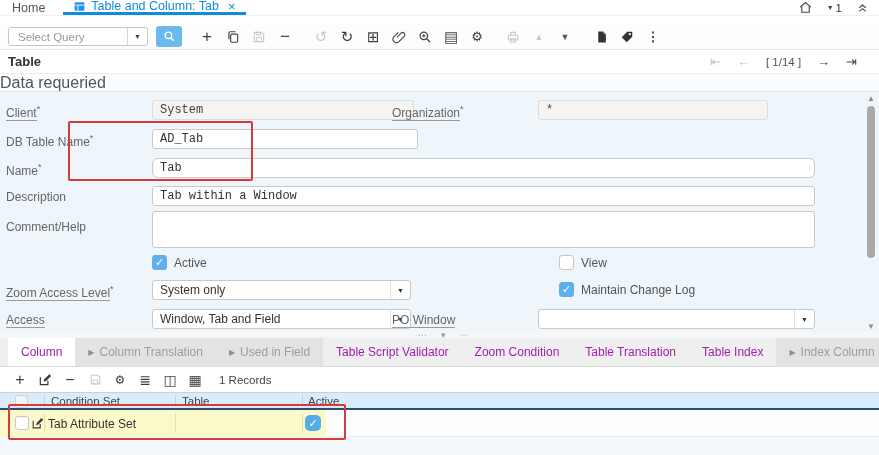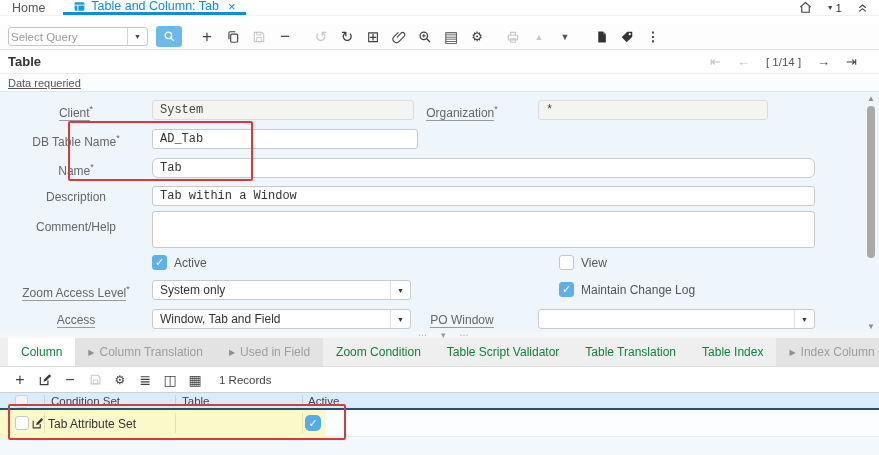--- a/index.html
+++ b/index.html
@@ -11,43 +11,43 @@
   .tab-home { display:flex; align-items:center; padding:0 18px 0 12px; color:#555; font-size:12.5px; cursor:pointer; }
   .tab-active { display:flex; align-items:center; gap:5px; padding:0 10px; color:#0e8ddb; font-size:12.5px; border-bottom:3px solid #0e8ddb; cursor:pointer; }
   .tab-active .close { font-size:13px; margin-left:4px; color:#0e8ddb; }
   .tabbar-right { margin-left:auto; display:flex; align-items:center; gap:14px; padding-right:10px; }
   .wincount { display:flex; align-items:center; gap:2px; color:#333; font-size:11.5px; }
   .wincount .caret { font-size:7px; color:#444; }
 
   
   .toolbar { position:absolute; left:0; top:24px; width:879px; height:26px; background:#fdfdfe; border-bottom:1px solid #e6e6e6; display:flex; align-items:center; }
   .selectquery { position:relative; margin-left:8px; width:140px; height:19px; background:#fff; border:1px solid #c6c6c6; border-radius:3px; display:flex; align-items:center; }
-  .selectquery input { border:0; outline:0; width:112px; height:15px; margin-left:2px; font-size:11.5px; color:#555; font-family:"Liberation Sans", sans-serif; }
+  .selectquery input { border:0; outline:0; width:112px; height:15px; margin-left:9px; font-size:11.5px; color:#555; font-family:"Liberation Sans", sans-serif; }
   .selectquery input::placeholder { color:#9a9a9a; }
   .selectquery .dd { position:absolute; right:0; top:0; bottom:0; width:20px; border-left:1px solid #d5d5d5; display:flex; align-items:center; justify-content:center; font-size:7px; color:#444; cursor:pointer; }
   .searchbtn { margin-left:8px; width:26px; height:21px; background:#6cb9ec; border-radius:3px; display:flex; align-items:center; justify-content:center; cursor:pointer; }
   .tbico { display:flex; align-items:center; justify-content:center; width:22px; height:22px; margin-left:4px; font-size:15px; color:#3f3f3f; cursor:pointer; }
   .tbico.sm { font-size:13px; }
   .tbico.xs { font-size:9px; }
   .tbico.disabled { color:#c9c9c9; cursor:default; }
   .tbico.gap { margin-left:14px; }
 
   
   .titlebar { position:absolute; left:0; top:50px; width:879px; height:24px; background:#fff; border-bottom:1px solid #ececec; display:flex; align-items:center; }
   .wintitle { font-weight:bold; font-size:13px; color:#333; margin-left:8px; }
   .paging { margin-left:auto; display:flex; align-items:center; gap:16px; padding-right:22px; font-size:12px; }
   .pg { cursor:pointer; color:#444; font-size:13px; }
   .pg.disabled { color:#c3c3c3; cursor:default; }
   .pgtext { color:#555; font-size:11.5px; }
   .statusbar { position:absolute; left:0; top:74px; width:879px; height:17px; background:#fbfcfe; display:flex; align-items:center; }
-  .statusmsg { margin-left:8px; font-size:11px; color:#555;text-decoration:underline; }
+  .statusmsg { font-size:16px; color:#555; }
 
   
   .formarea { position:absolute; left:0; top:91px; width:879px; height:241px; background:#eef5fb; border-top:1px solid #e3e3e3; }
-  .flabel { position:absolute; width:140px; text-align:center; font-size:12px; color:#666; }
+  .flabel { position:absolute; width:140px; text-align:left; font-size:12px; color:#666; }
   .flabel .lk { border-bottom:1px solid #9a9a9a; }
   .flabel sup { font-size:9px; color:#666; }
   .fin { position:absolute; height:20px; background:#fff; border:1px solid #c9c9c9; border-radius:3px; font-size:12px; color:#333; padding:0 7px; font-family:Liberation Mono, monospace; outline:none; }
   .fin.dis { background:#f4f4f3; border-color:#dcdcdc; color:#444; }
   .ftextarea { position:absolute; background:#fff; border:1px solid #c9c9c9; border-radius:3px; resize:none; outline:none; font-family:"Liberation Sans", sans-serif; font-size:12px; padding:3px 7px; }
   .combo { position:absolute; height:20px; background:#fff; border:1px solid #c9c9c9; border-radius:3px; display:flex; align-items:center; padding:0 24px 0 7px; font-size:12px; color:#333; cursor:pointer; }
   .combo .arr { position:absolute; right:0; top:0; bottom:0; width:20px; border-left:1px solid #e2e2e2; display:flex; align-items:center; justify-content:center; font-size:7px; color:#333; }
   .chkwrap { position:absolute; display:flex; align-items:center; gap:7px; cursor:pointer; }
   .chk { width:15px; height:15px; border:1px solid #c6c6c6; border-radius:3px; background:#fff; display:flex; align-items:center; justify-content:center; font-size:11px; color:#fff; }
   .chk.on { background:#5db0e9; border-color:#5db0e9; }
@@ -60,21 +60,21 @@
 
   
   .redbox { position:absolute; border:2px solid #d83a3a; border-radius:2px; pointer-events:none; z-index:30; }
 
   
   .splitter { position:absolute; left:0; top:332px; width:879px; height:6px; background:#f5f6f7; display:flex; align-items:center; justify-content:flex-start; }
   .splitter .handle { margin-left:418px; display:flex; align-items:center; gap:14px; color:#9a9a9a; font-size:9px; line-height:6px; cursor:row-resize; }
 
   
   .dtabs { position:absolute; left:0; top:338px; width:879px; height:29px; background:#efefef; border-bottom:1px solid #dcdcdc; display:flex; align-items:stretch; padding-left:8px; }
-  .dtab { display:flex; align-items:center; gap:5px; padding:0 13px; font-size:12px; color:#15803d; cursor:pointer; white-space:nowrap; }
+  .dtab { display:flex; align-items:center; gap:5px; padding:0 13px; font-size:12px; color:#a21caf; cursor:pointer; white-space:nowrap; }
   .dtab.first { background:#fff; }
   .dtab.disabled { background:#e3e3e3; color:#9d9d9d; cursor:default; }
   .dtab.disabled .tarr { font-size:8px; color:#8f8f8f; }
 
   
   .gtoolbar { position:absolute; left:0; top:367px; width:879px; height:25px; background:#fff; display:flex; align-items:center; }
   .gico { display:flex; align-items:center; justify-content:center; width:20px; height:20px; margin-left:5px; font-size:14px; color:#3f3f3f; cursor:pointer; }
   .gico.first { margin-left:10px; }
   .gico.disabled { color:#c9c9c9; cursor:default; }
   .records { margin-left:14px; font-size:11.5px; color:#444; }
@@ -283,24 +283,24 @@
       </div>
     <div class="dtab disabled">
         <span class="tarr">▶</span>
         <span>Column Translation</span>
       </div>
     <div class="dtab disabled">
         <span class="tarr">▶</span>
         <span>Used in Field</span>
       </div>
     <div class="dtab">
+        <span>Table Script Validator</span>
+      </div>
+    <div class="dtab">
         <span>Zoom Condition</span>
-      </div>
-    <div class="dtab">
-        <span>Table Script Validator</span>
       </div>
     <div class="dtab">
         <span>Table Translation</span>
       </div>
     <div class="dtab">
         <span>Table Index</span>
       </div>
     <div class="dtab disabled">
         <span class="tarr">▶</span>
         <span>Index Column</span>

